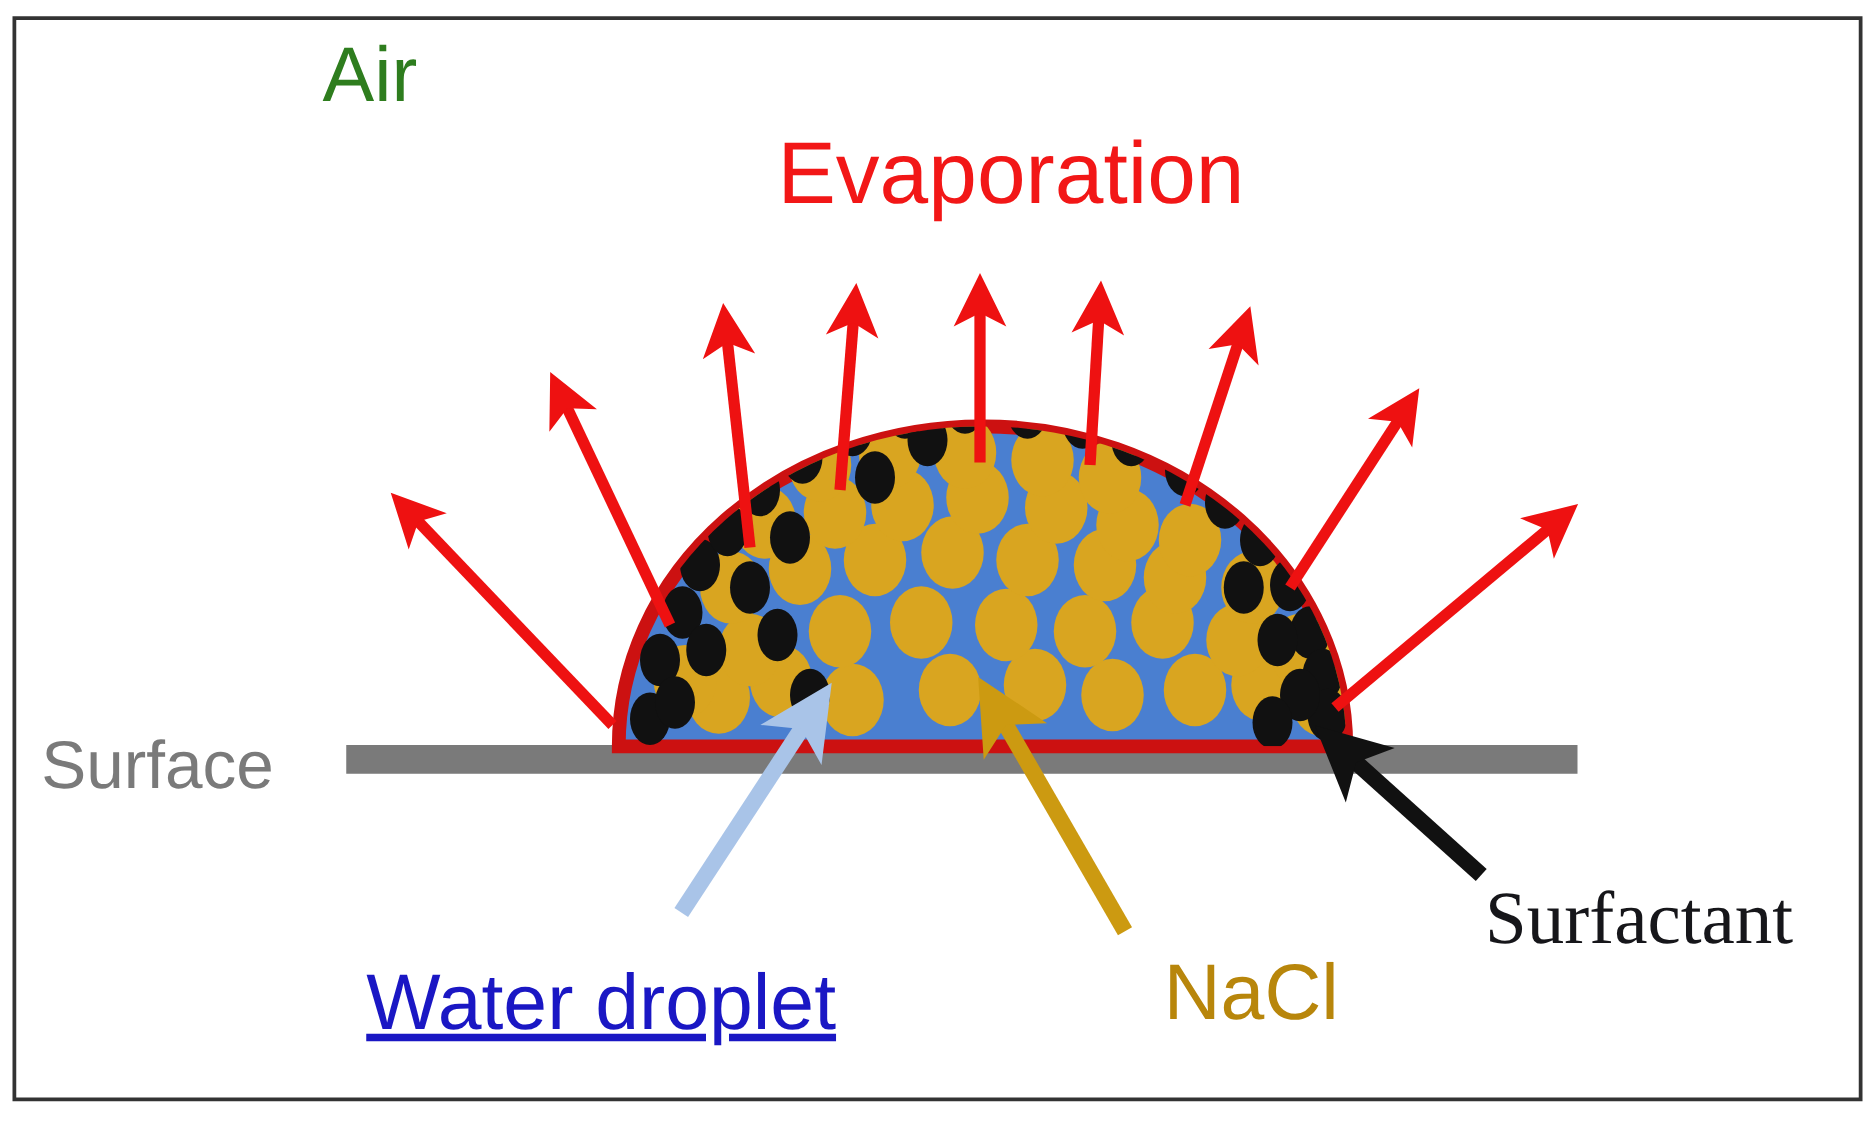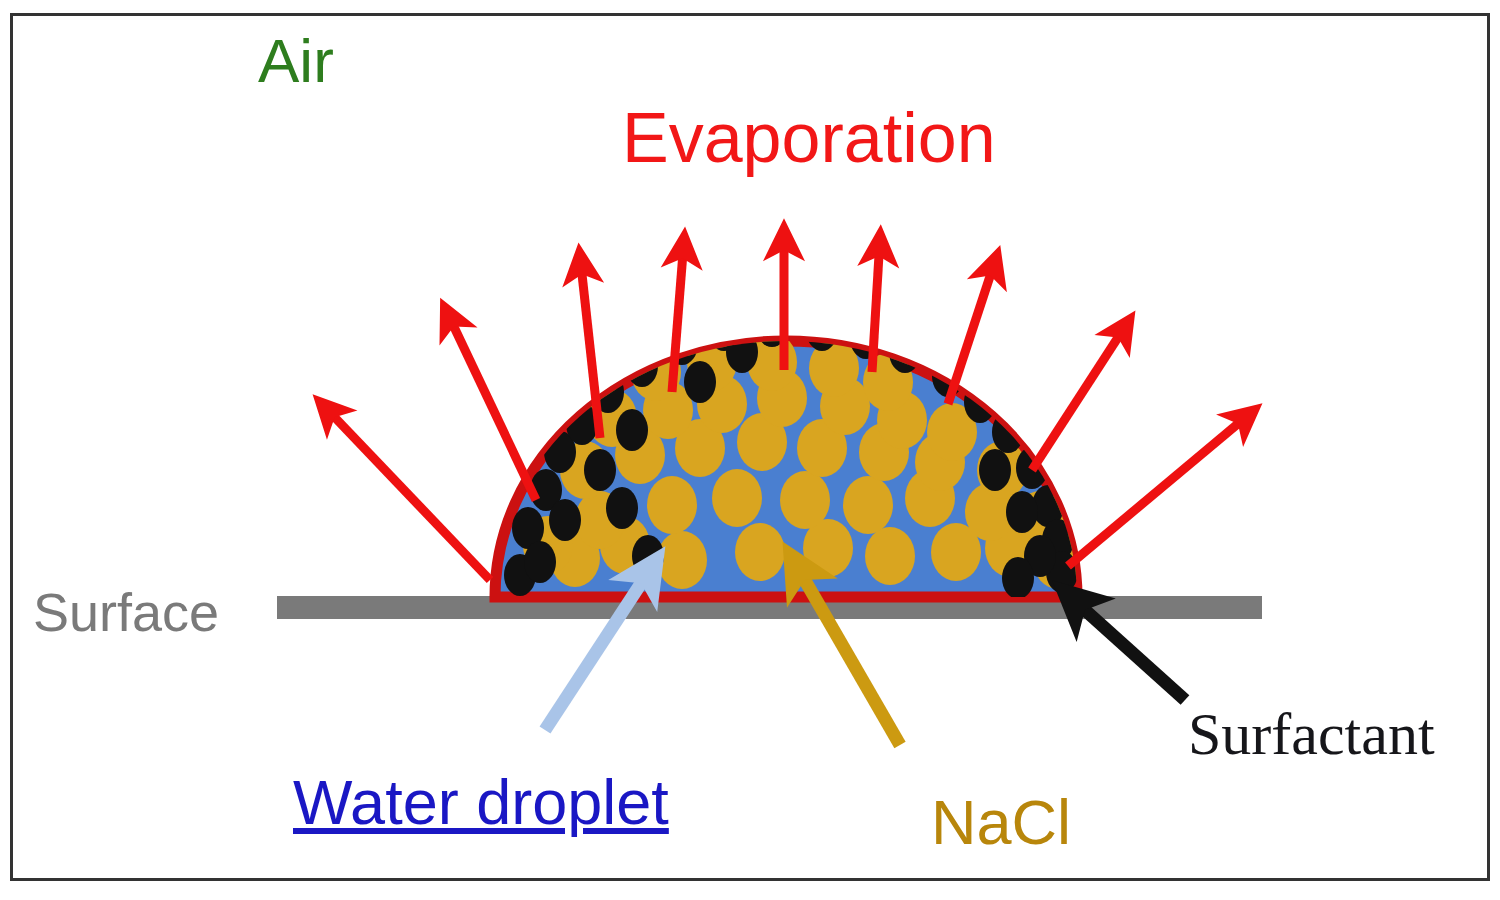--- a/index.html
+++ b/index.html
@@ -8,21 +8,21 @@
   #stage{position:relative;width:1500px;height:900px;background:#ffffff;}
   #frame{position:absolute;left:10px;top:13px;width:1480px;height:868px;
          border:3px solid #333333;box-sizing:border-box;background:#ffffff;}
   svg#scene{position:absolute;left:0;top:0;width:1500px;height:900px;}
   .lbl{position:absolute;white-space:nowrap;line-height:1;
        font-family:"Liberation Sans",sans-serif;}
   #lbl-air{left:258px;top:30px;font-size:62px;color:#2e7d1e;}
   #lbl-evap{left:622px;top:73px;font-size:70px;color:#f21717;margin-top:30px;}
   #lbl-surface{left:33px;top:565px;font-size:54px;color:#7a7a7a;margin-top:20px;}
   #lbl-water{left:293px;top:771px;font-size:63px;color:#1a17c4;text-decoration:underline;}
-  #lbl-nacl{left:931px;top:791px;font-size:63px;color:#b8860b;}
+  #lbl-nacl{left:931px;top:763px;font-size:63px;color:#b8860b;}
   #lbl-surfactant{left:1188px;top:704px;font-size:60px;color:#16161a;font-family:Liberation Serif, serif;}
 </style>
 </head>
 <body>
 
 <div id="stage">
   <div id="frame"></div>
 
   <svg id="scene" viewBox="0 0 1500 900">
     <defs>

